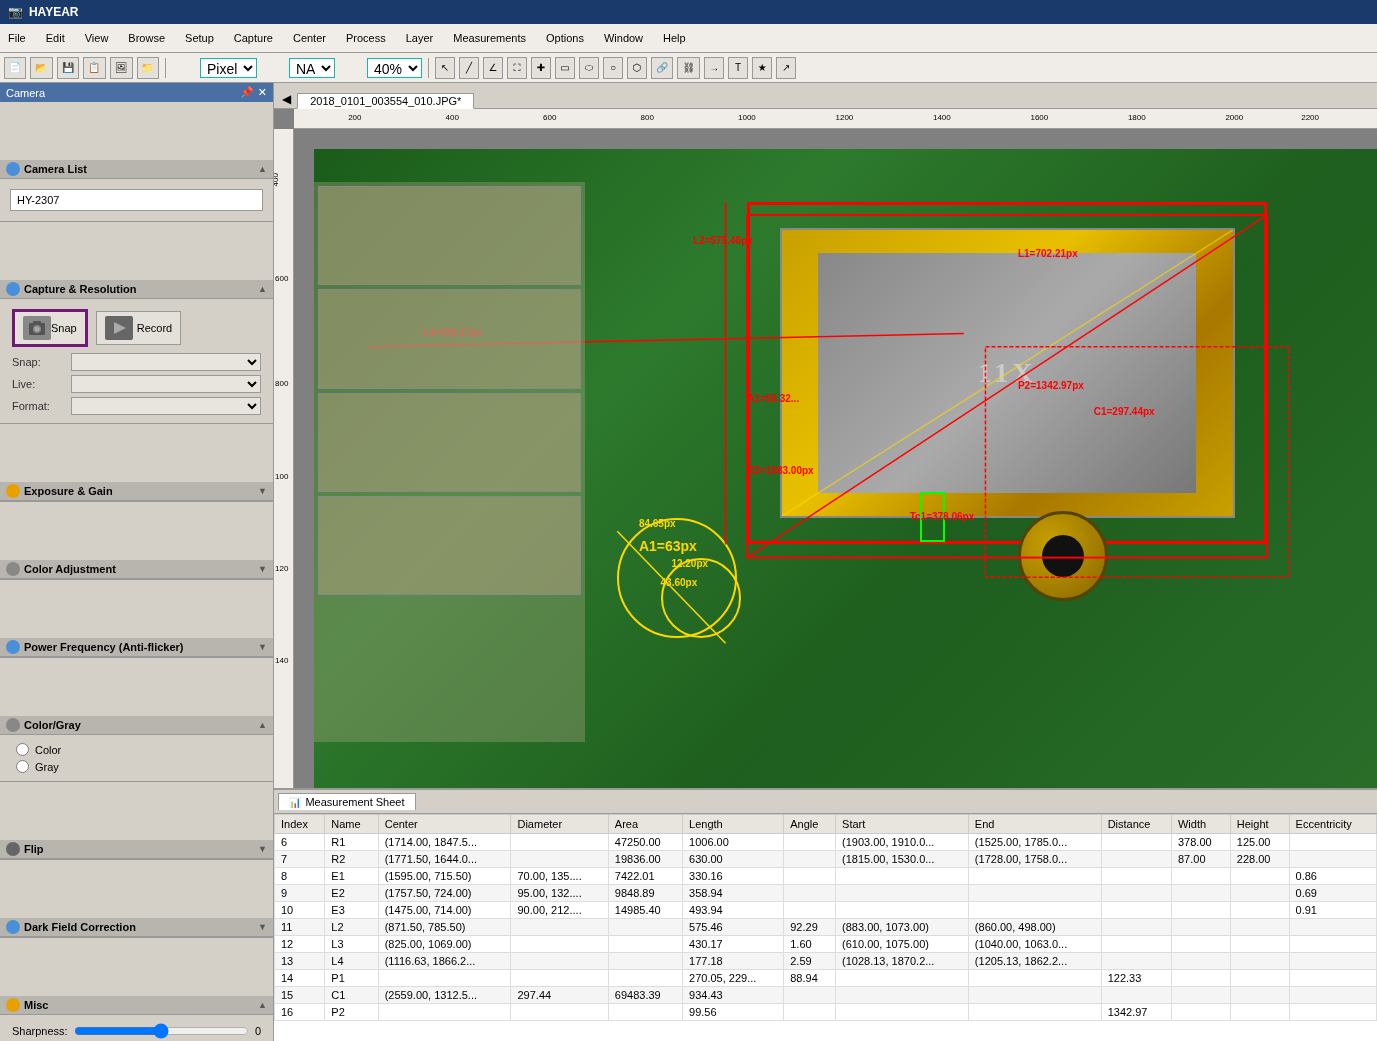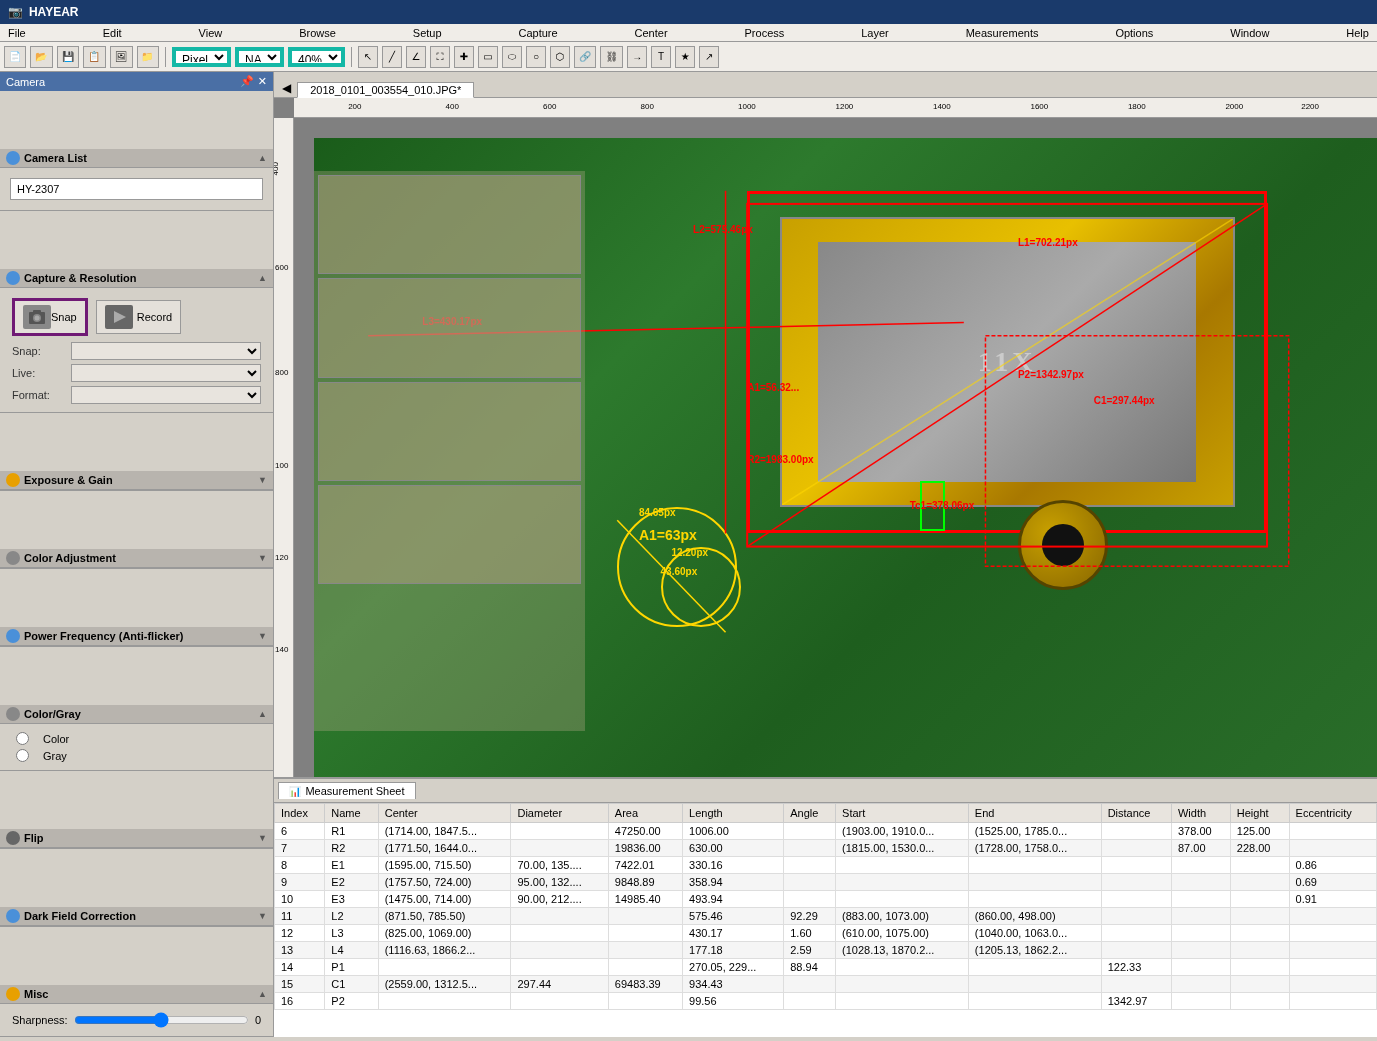--- a/index.html
+++ b/index.html
@@ -3,27 +3,27 @@
   <meta charset="utf-8">
   <style>
     * { margin: 0; padding: 0; box-sizing: border-box; }
     body { font-family: 'Segoe UI', Tahoma, Geneva, Verdana, sans-serif; font-size: 11px; background: #d4d0c8; color: #000; width: 1377px; height: 1041px; overflow: hidden; }
 
     
     #title-bar { background: #1a3a6b; color: white; padding: 4px 8px; display: flex; align-items: center; gap: 6px; height: 24px; }
     #title-bar span { font-weight: bold; font-size: 12px; }
 
     
-    #menu-bar { background: #f0ede8; border-bottom: 1px solid #999; display: flex; align-items: center; padding: 2px 4px; height: 18px; gap: 12px; justify-content: space-between; }
+    #menu-bar { background: #f0ede8; border-bottom: 1px solid #999; display: flex; align-items: center; padding: 2px 4px; height: 29px; gap: 12px; }
     .menu-item { font-size: 11px; cursor: pointer; padding: 2px 4px; }
 
     
     #toolbar { background: #f0ede8; border-bottom: 1px solid #999; display: flex; align-items: center; padding: 2px 4px; height: 30px; gap: 4px; flex-wrap: wrap; }
     .toolbar-btn { background: #e4e0da; border: 1px solid #999; padding: 2px 4px; cursor: pointer; font-size: 10px; min-width: 20px; height: 22px; display: flex; align-items: center; justify-content: center; }
-    .toolbar-select { background: #fff; border: 4px solid #14b8a6; padding: 1px 2px; font-size: 12px; height: 20px; }
+    .toolbar-select { background: #fff; border: 1px solid #14b8a6; padding: 1px 2px; font-size: 14px; height: 20px; margin-left: 28px; }
     .toolbar-sep { width: 1px; background: #999; height: 20px; margin: 0 2px; }
 
     
     #main { display: flex; height: calc(1041px - 46px - 30px); }
 
     
     #left-panel { width: 274px; background: #d4d0c8; border-right: 1px solid #999; display: flex; flex-direction: column; overflow-y: auto; flex-shrink: 0; justify-content: space-between; }
 
     .panel-section { border-bottom: 1px solid #999; }
     .panel-header-left { display: flex; align-items: center; gap: 4px; font-weight: bold; font-size: 11px; }
@@ -73,21 +73,21 @@
     tbody tr:nth-child(even) { background: #f5f5f5; }
     tbody tr:nth-child(odd) { background: #fff; }
     tbody td { border: 1px solid #ddd; padding: 2px 6px; white-space: nowrap; }
 
     
     .expand-arrow { font-size: 9px; color: #555; }
 
     
     .icon-camera { background: #4a90d9; border-radius: 50%; }
 
-    .radio-row { display: flex; align-items: center; gap: 14px; padding: 2px 10px; }
+    .radio-row { display: flex; align-items: center; gap: 6px; padding: 2px 10px; }
     .radio-label { font-size: 11px; }
     .sharpness-row { display: flex; align-items: center; gap: 6px; padding: 2px 6px; }
     .sharpness-slider { flex: 1; }
   </style>
 </head>
 <body>
 
 <div id="title-bar">
   <span>📷</span>
   <span>HAYEAR</span>

